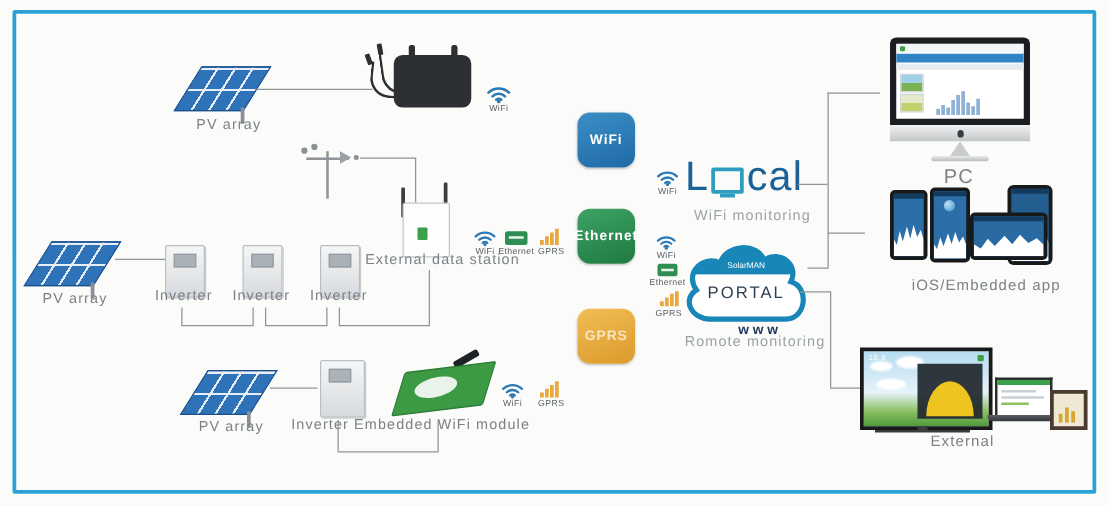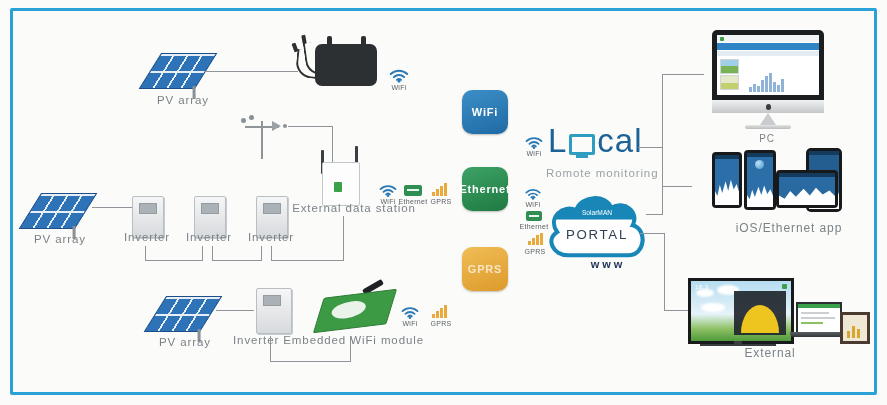--- a/index.html
+++ b/index.html
@@ -202,21 +202,21 @@
 
   <svg class="abs" style="left:524px;top:134px;" width="20" height="15">
       <use href="#wifi-sym"></use>
     </svg>
   <div class="cap" style="left:518px;top:150px;width:32px;">WiFi</div>
   <div class="local-logo" style="left:548px;top:122px;">
     <span>L</span>
     <span class="mon-ic"></span>
     <span>cal</span>
   </div>
-  <div class="lbl" style="left:546px;top:167px;width:112px;color:#9aa2a6;">Romote monitoring</div>
+  <div class="lbl" style="left:546px;top:167px;width:112px;color:#9aa2a6;">WiFi monitoring</div>
   <div class="line" style="left:638px;top:147px;width:24px;height:1px;"></div>
 
   <svg class="abs" style="left:524px;top:186px;" width="18" height="14">
       <use href="#wifi-sym"></use>
     </svg>
   <div class="cap" style="left:516px;top:201px;width:34px;">WiFi</div>
   <div class="eth-ic" style="left:526px;top:211px;width:16px;height:10px;"></div>
   <div class="cap" style="left:514px;top:223px;width:40px;">Ethernet</div>
   <div class="bars" style="left:528px;top:233px;">
       <i style="height:4px"></i>
@@ -231,20 +231,21 @@
         <clipPath id="cloud-clip">
           <path d="M30 76 C12 76 3 57 17 48 C5 31 24 14 40 22 C45 4 76 2 82 19 C98 9 116 24 108 40 C126 45 123 76 103 76 Z"></path>
         </clipPath>
       </defs>
     <path d="M30 76 C12 76 3 57 17 48 C5 31 24 14 40 22 C45 4 76 2 82 19 C98 9 116 24 108 40 C126 45 123 76 103 76 Z" fill="#ffffff" stroke="#1887b8" stroke-width="5"></path>
     <rect x="0" y="0" width="130" height="33" fill="#1887b8" clip-path="url(#cloud-clip)"></rect>
     <text x="65" y="27" text-anchor="middle" font-size="8" fill="#ffffff">SolarMAN</text>
     <text x="65" y="56" text-anchor="middle" font-size="16" letter-spacing="2" fill="#2e4154">PORTAL</text>
   </svg>
   <div class="abs" style="left:588px;top:258px;width:40px;text-align:center;font-size:11px;font-weight:bold;letter-spacing:3px;color:#23365c;">www</div>
+  <div class="lbl" style="left:543px;top:268px;width:122px;color:#9aa2a6;">Romote monitoring</div>
   <div class="line" style="left:640px;top:233px;width:24px;height:1px;"></div>
 
   <div>
     <div class="line" style="left:662px;top:74px;width:1px;height:140px;"></div>
     <div class="line" style="left:662px;top:74px;width:42px;height:1px;"></div>
     <div class="line" style="left:662px;top:186px;width:30px;height:1px;"></div>
     <div class="line" style="left:646px;top:214px;width:17px;height:1px;"></div>
     <div class="line" style="left:664px;top:233px;width:1px;height:77px;"></div>
     <div class="line" style="left:664px;top:310px;width:28px;height:1px;"></div>
   </div>
@@ -270,21 +271,21 @@
             <i style="height:13px"></i>
         </div>
       </div>
     </div>
     <div class="imac-chin" style="left:712px;top:100px;">
         <span class="apple-dot"></span>
       </div>
     <div class="imac-foot" style="left:760px;top:113px;"></div>
     <div class="imac-base" style="left:745px;top:125px;"></div>
   </div>
-  <div class="lbl" style="left:742px;top:133px;width:50px;font-size:10px;text-align:center;">PC</div>
+  <div class="lbl" style="left:742px;top:133px;width:50px;font-size:16px;text-align:center;">PC</div>
 
   <div>
     <div class="phone" style="left:712px;top:152px;width:30px;height:56px;">
         <div class="pscreen">
           <div class="mountain"></div>
         </div>
       </div>
     <div class="phone" style="left:744px;top:150px;width:32px;height:60px;">
         <div class="pscreen">
           <div class="globe"></div>
@@ -295,21 +296,21 @@
         <div class="pscreen" style="background:#245d90;">
           <div class="mountain" style="top:35%"></div>
         </div>
       </div>
     <div class="phone" style="left:776px;top:170px;width:62px;height:38px;">
         <div class="pscreen" style="background:#2a6aa2;">
           <div class="mountain" style="top:25%"></div>
         </div>
       </div>
   </div>
-  <div class="lbl" style="left:724px;top:221px;width:130px;font-size:12px;">iOS/Ethernet app</div>
+  <div class="lbl" style="left:724px;top:221px;width:130px;font-size:12px;">iOS/Embedded app</div>
 
   <div>
     <div class="tv" style="left:688px;top:278px;">
       <div class="tv-cloud" style="left:5px;top:8px;width:18px;height:8px;"></div>
       <div class="tv-cloud" style="left:26px;top:4px;width:22px;height:10px;"></div>
       <div class="tv-cloud" style="left:10px;top:22px;width:24px;height:9px;"></div>
       <div class="tv-reading">18.3</div>
       <div class="tv-logo"></div>
       <div class="tv-chart">
           <div class="bell"></div>

